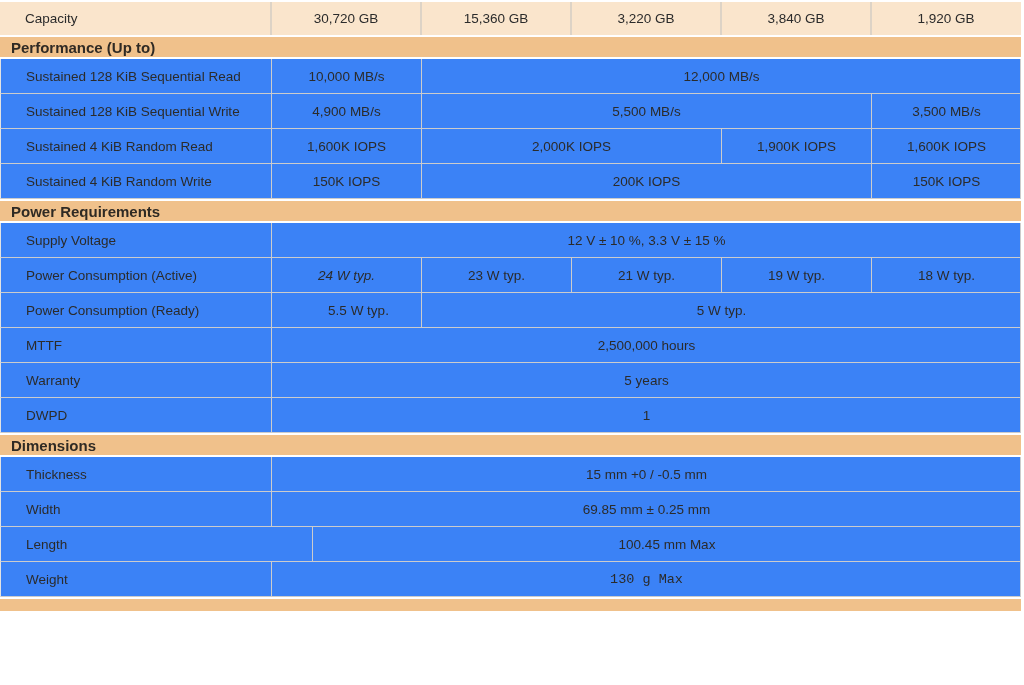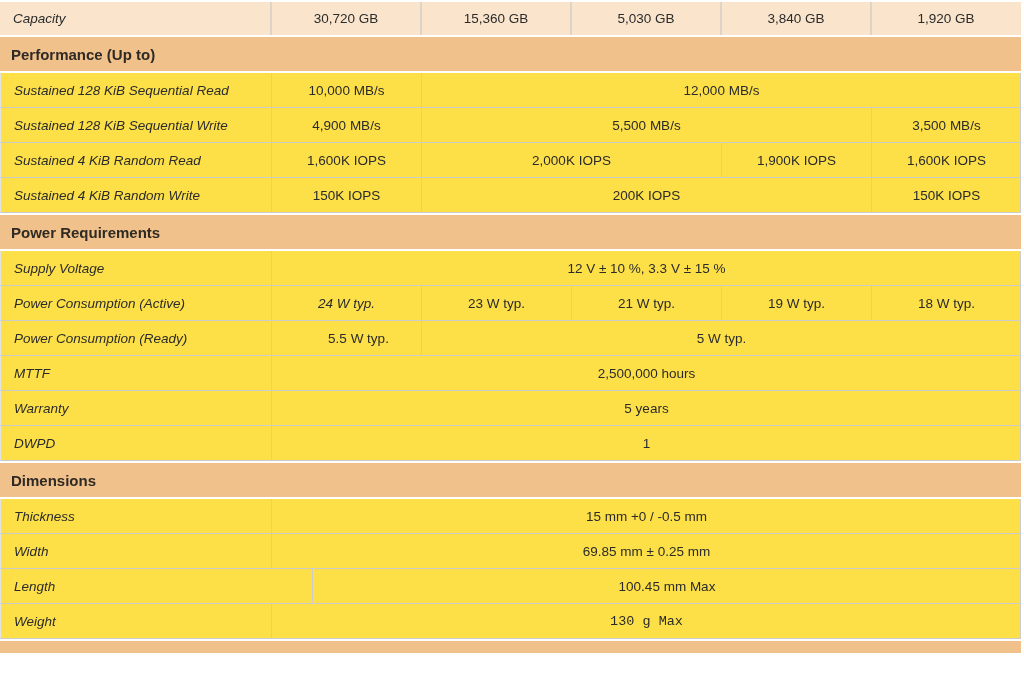--- a/index.html
+++ b/index.html
@@ -29,46 +29,46 @@
     width: 1021px;
   }
   .cell {
     box-sizing: border-box;
     display: flex;
     align-items: center;
     font-size: 13.5px;
     overflow: hidden;
     white-space: nowrap;
   }
-  .label-cell { padding-left: 13px; justify-content: flex-start; font-style: italic; }
+  .label-cell { padding-left: 25px; justify-content: flex-start; }
   .value-cell { justify-content: center; text-align: center; }
 
   .cap-row {
     background: var(--cap-bg);
     height: 33px;
   }
   .cap-row .value-cell { border-left: 2px solid var(--cap-divider); }
 
   .section-header {
     box-sizing: border-box;
     width: 1021px;
-    height: 34px;
+    height: 20px;
     margin: 2px 0;
     background: var(--header-bg);
     color: var(--header-text);
     font-size: 15px;
     font-weight: bold;
     display: flex;
     align-items: center;
     padding-left: 11px;
   }
 
   .data-row {
     height: 35px;
-    background: #fde047;
+    background: #3b82f6;
     border-bottom: 1px solid var(--border);
     border-left: 1px solid #e3e3e3;
     border-right: 1px solid var(--border);
   }
   .data-row .value-cell { border-left: 1px solid var(--border); }
 
   .bottom-bar {
     width: 1021px;
     height: 12px;
     margin-top: 2px;
@@ -76,21 +76,21 @@
   }
 </style>
 </head>
 <body>
 
 <div class="spec-table" id="spec-table">
     <div class="row cap-row">
       <div class="cell label-cell">Capacity</div>
       <div class="cell value-cell">30,720 GB</div>
       <div class="cell value-cell">15,360 GB</div>
-      <div class="cell value-cell">5,030 GB</div>
+      <div class="cell value-cell">3,220 GB</div>
       <div class="cell value-cell">3,840 GB</div>
       <div class="cell value-cell">1,920 GB</div>
     </div>
     <div class="section-header">Performance (Up to)</div>
     <div class="row data-row">
       <div class="cell label-cell">Sustained 128 KiB Sequential Read</div>
       <div class="cell value-cell" style="grid-column: span 1;">10,000 MB/s</div>
       <div class="cell value-cell" style="grid-column: span 4;">12,000 MB/s</div>
     </div>
     <div class="row data-row">

